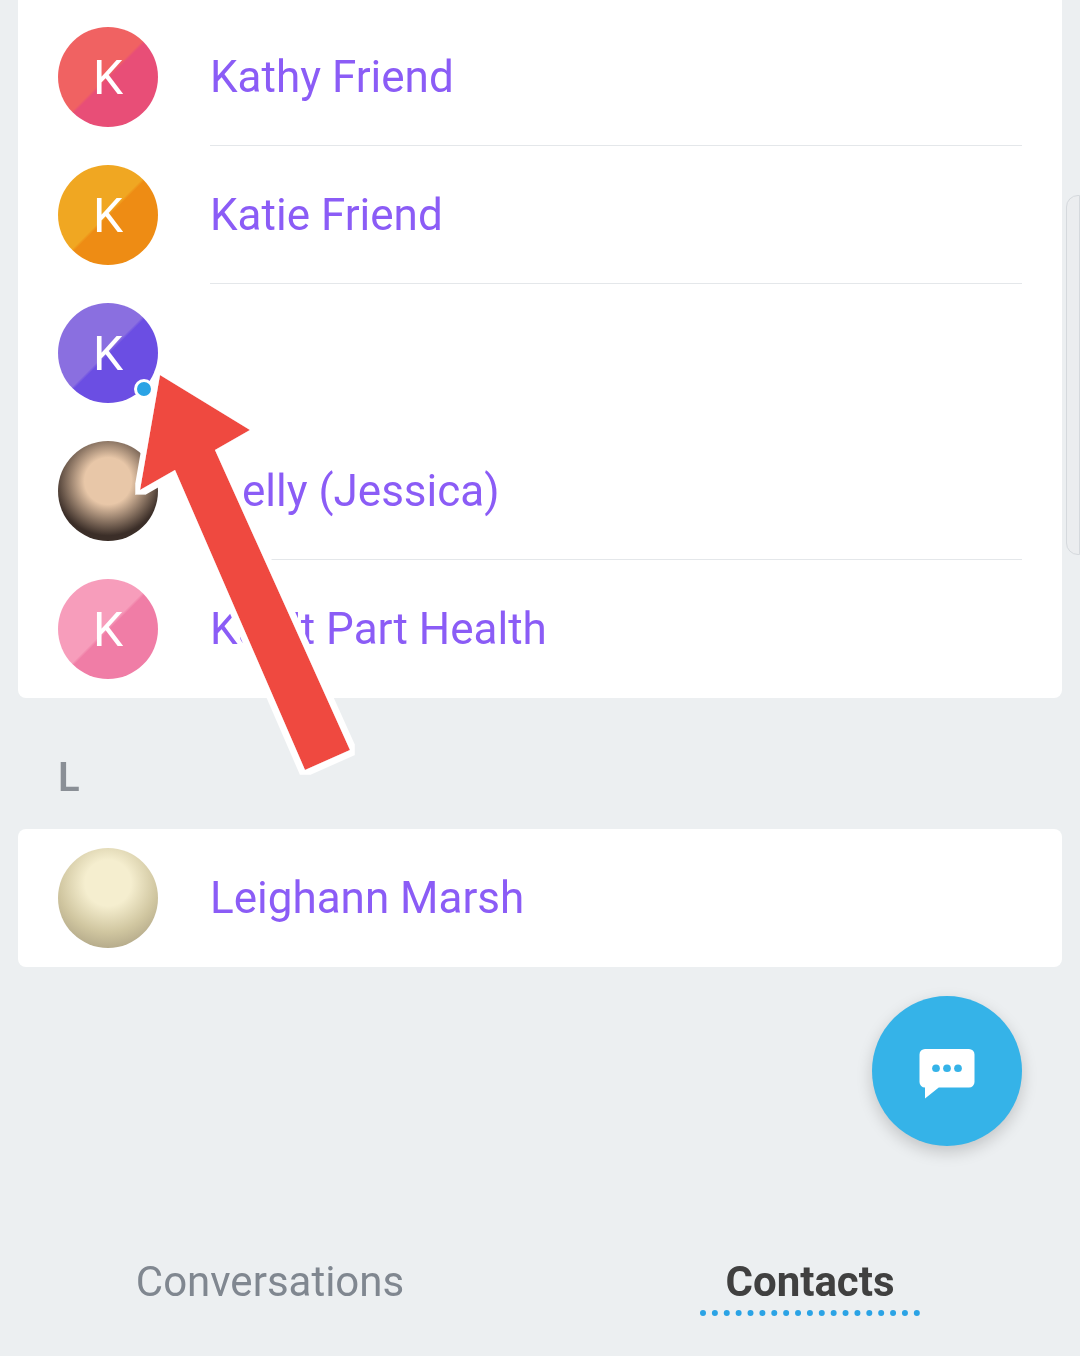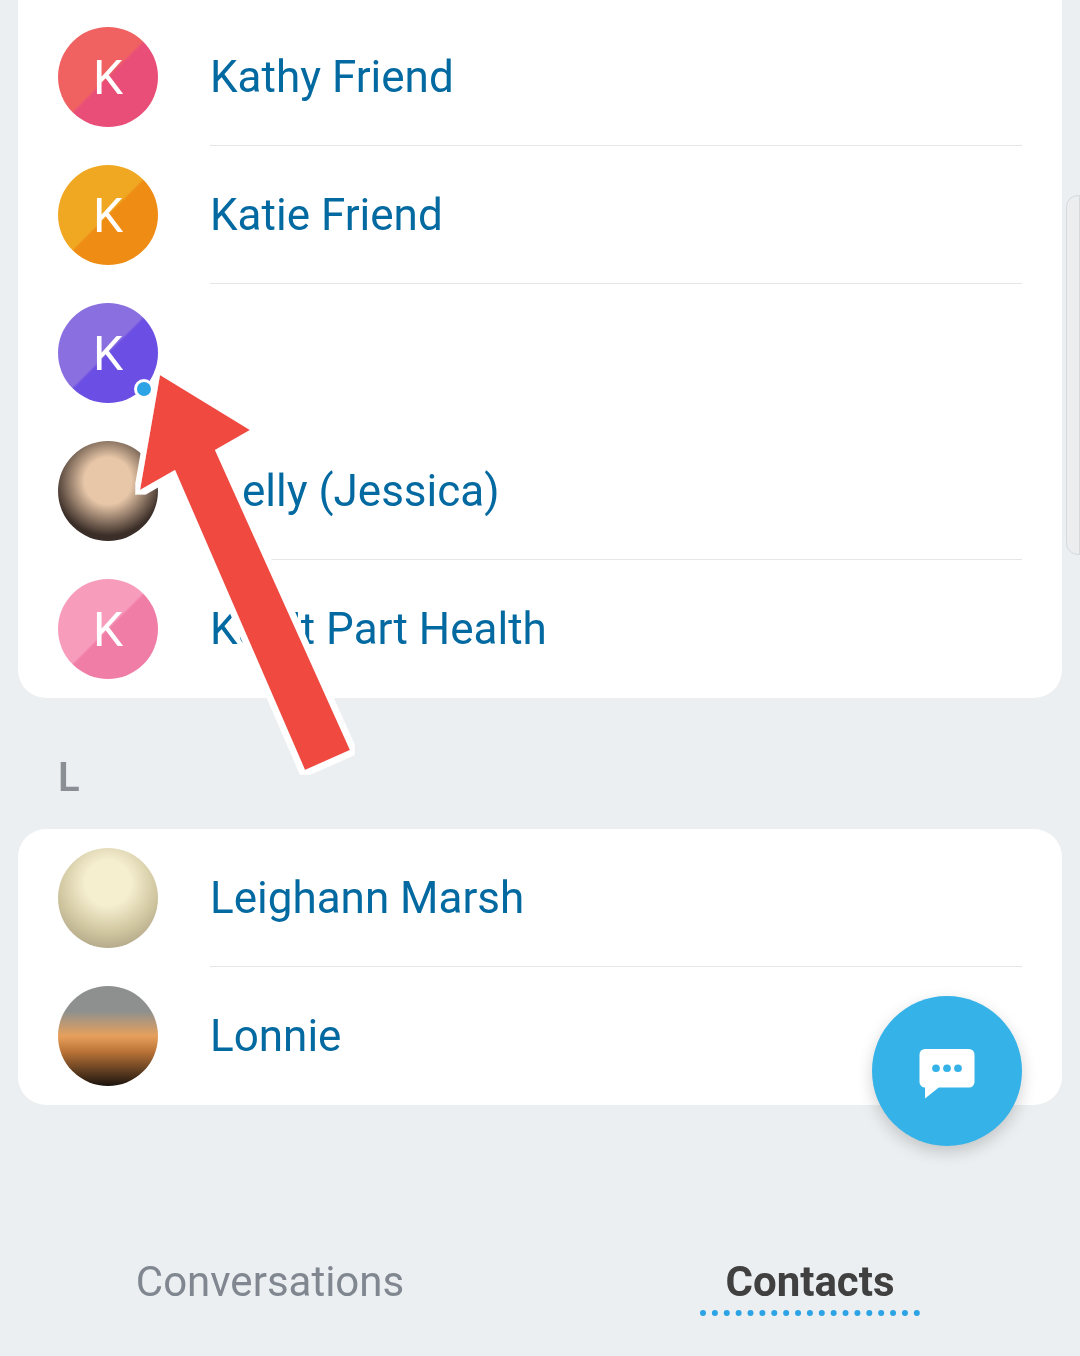--- a/index.html
+++ b/index.html
@@ -6,21 +6,21 @@
     html, body {
       width: 1080px;
       height: 1356px;
       font-family: -apple-system, BlinkMacSystemFont, "Segoe UI", Roboto, sans-serif;
       background: #eceff1;
       overflow: hidden;
       position: relative;
     }
     .card {
       background: #ffffff;
-      border-radius: 28px;
+      border-radius: 8px;
       margin: 0 18px 18px 18px;
       overflow: hidden;
     }
     .card.first { margin-top: 0; border-top-left-radius: 0; border-top-right-radius: 0; padding-top: 8px;}
     .contact-row {
       display: flex;
       align-items: center;
       height: 138px;
       padding-left: 40px;
       position: relative;
@@ -66,21 +66,21 @@
       height: 100%;
       display: flex;
       align-items: center;
       border-bottom: 1px solid #e4e7ea;
       margin-left: 52px;
       margin-right: 40px;
     }
     .contact-row:last-child .name-wrap { border-bottom: none; }
     .contact-name {
       font-size: 44px;
-      color: #0369a1;
+      color: #8b5cf6;
       font-weight: 400;
     }
     .section-header {
       font-size: 40px;
       color: #8a8f96;
       font-weight: 600;
       padding: 38px 0 28px 58px;
     }
     .tabbar {
       position: absolute;
@@ -186,26 +186,20 @@
   </div>
 </div>
 
 <div class="section-header">L</div>
 
 <div class="card">
   <div class="contact-row">
     <div class="avatar photo2"></div>
     <div class="name-wrap">
       <span class="contact-name">Leighann Marsh</span>
-    </div>
-  </div>
-  <div class="contact-row">
-    <div class="avatar photo3"></div>
-    <div class="name-wrap">
-      <span class="contact-name">Lonnie</span>
     </div>
   </div>
 </div>
 
 <div class="scroll-pill"></div>
 
 <div class="fab">
   <svg width="66" height="66" viewBox="0 0 24 24" fill="#ffffff">
     <path d="M4 4h16a2 2 0 0 1 2 2v10a2 2 0 0 1-2 2H9l-5 4v-4a2 2 0 0 1-2-2V6a2 2 0 0 1 2-2z"></path>
     <circle cx="8" cy="11" r="1.4" fill="#35b3e8"></circle>

